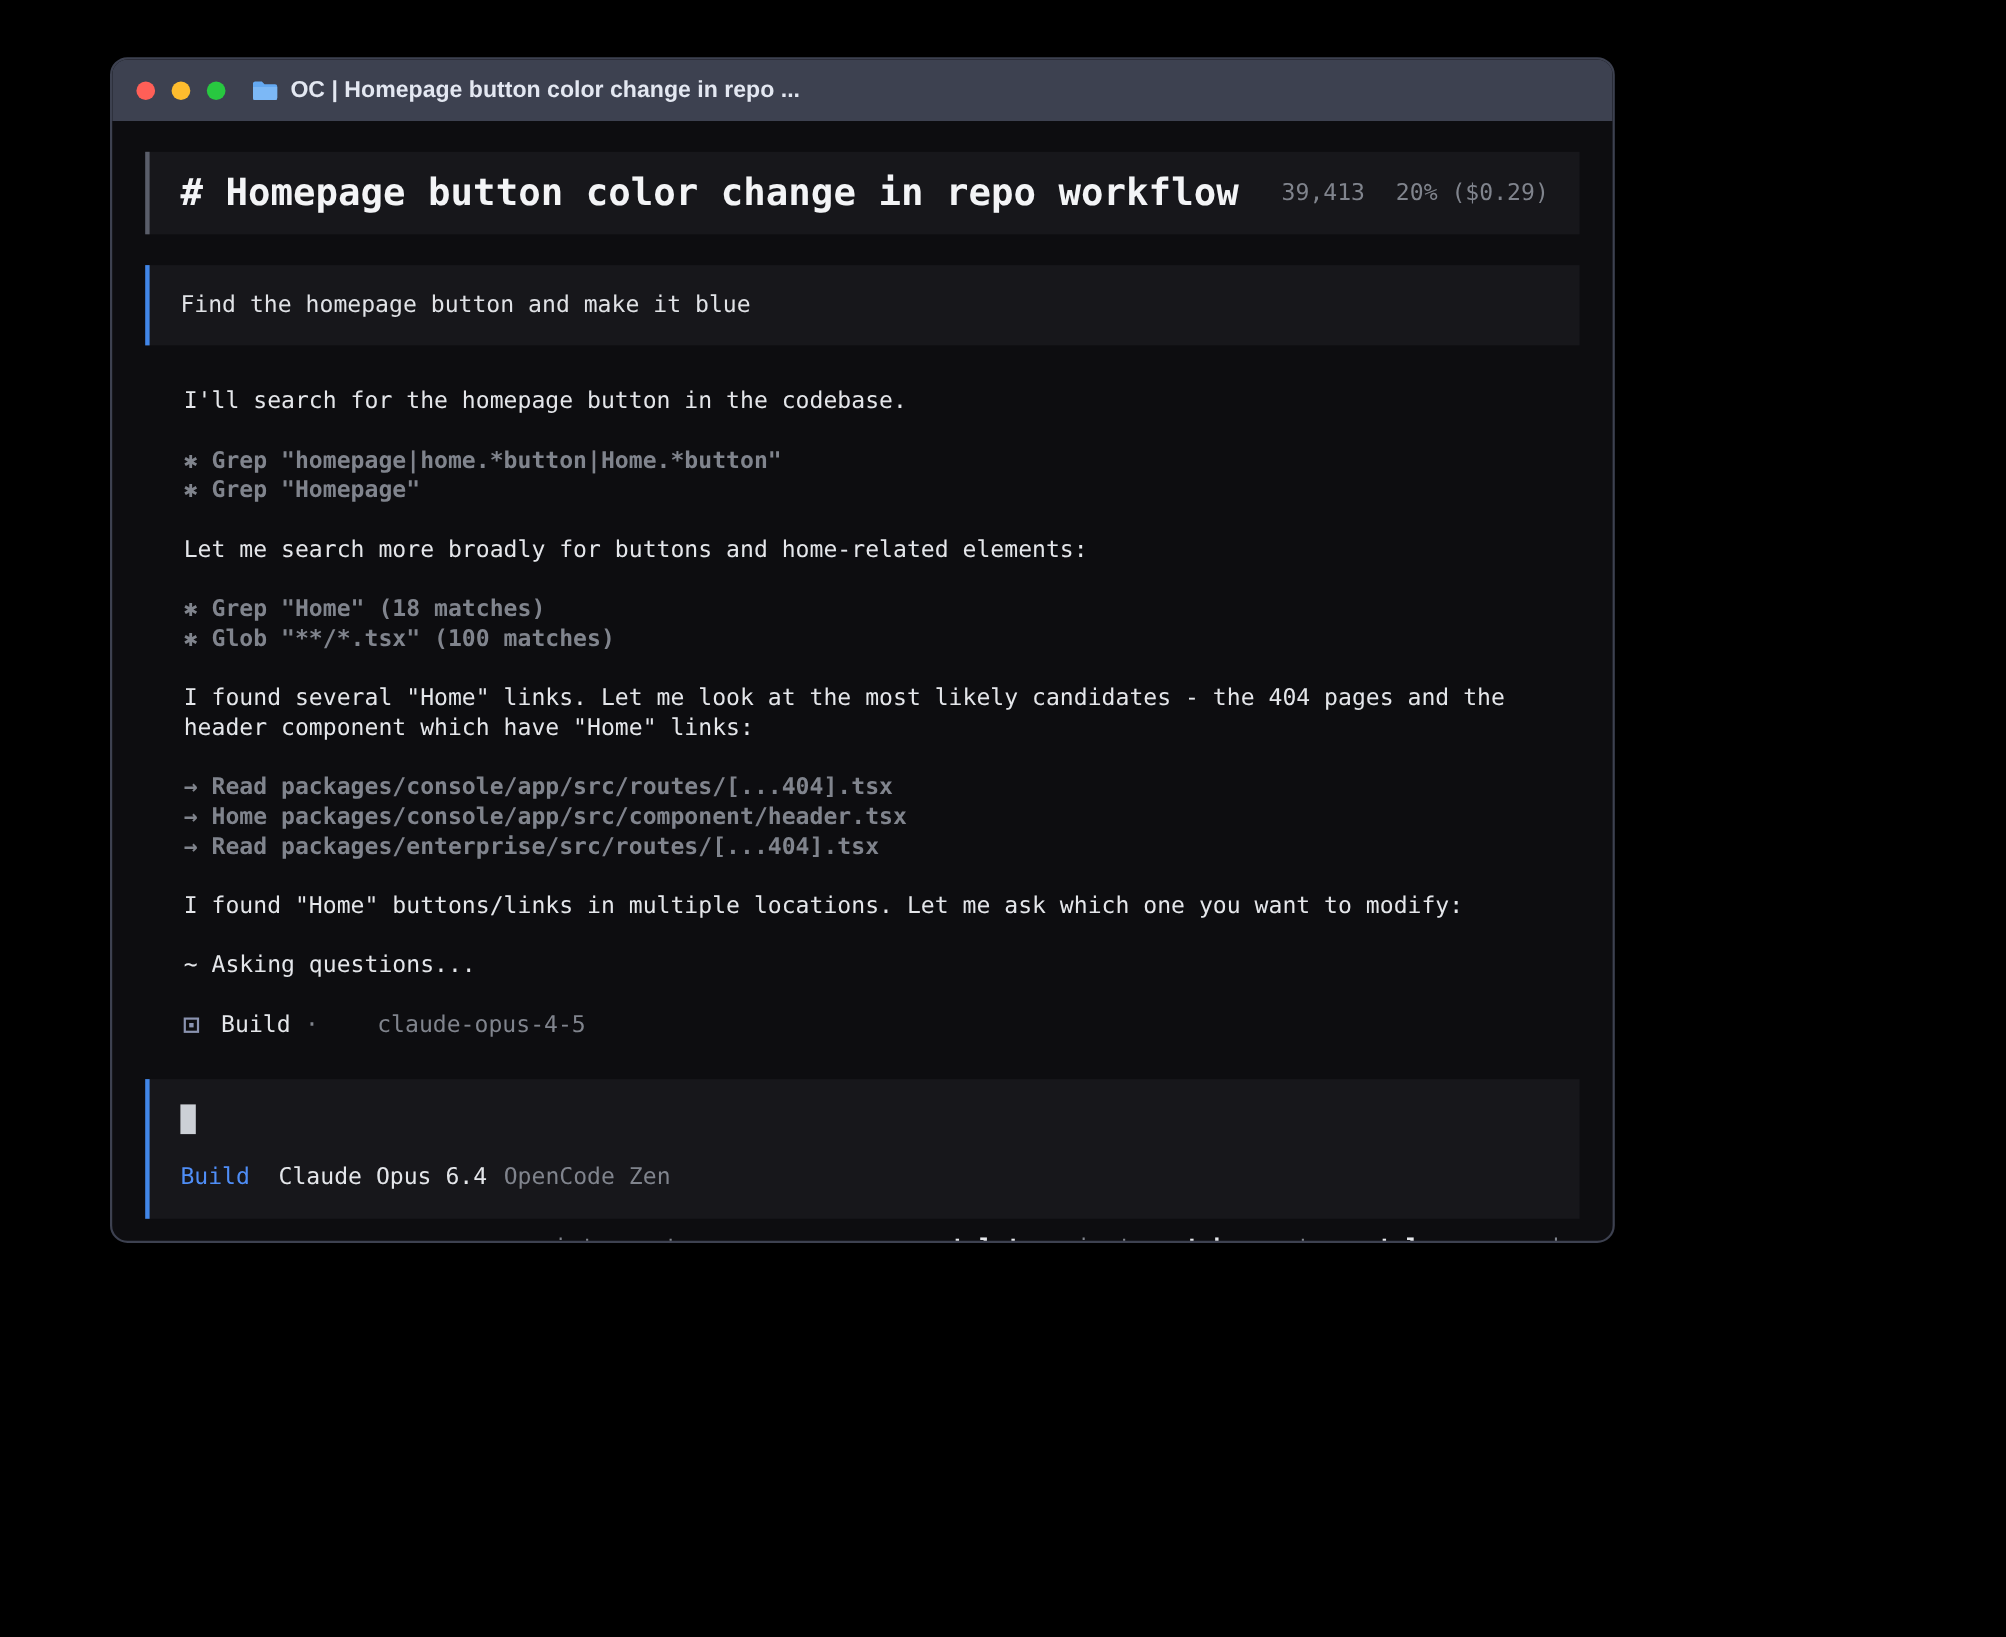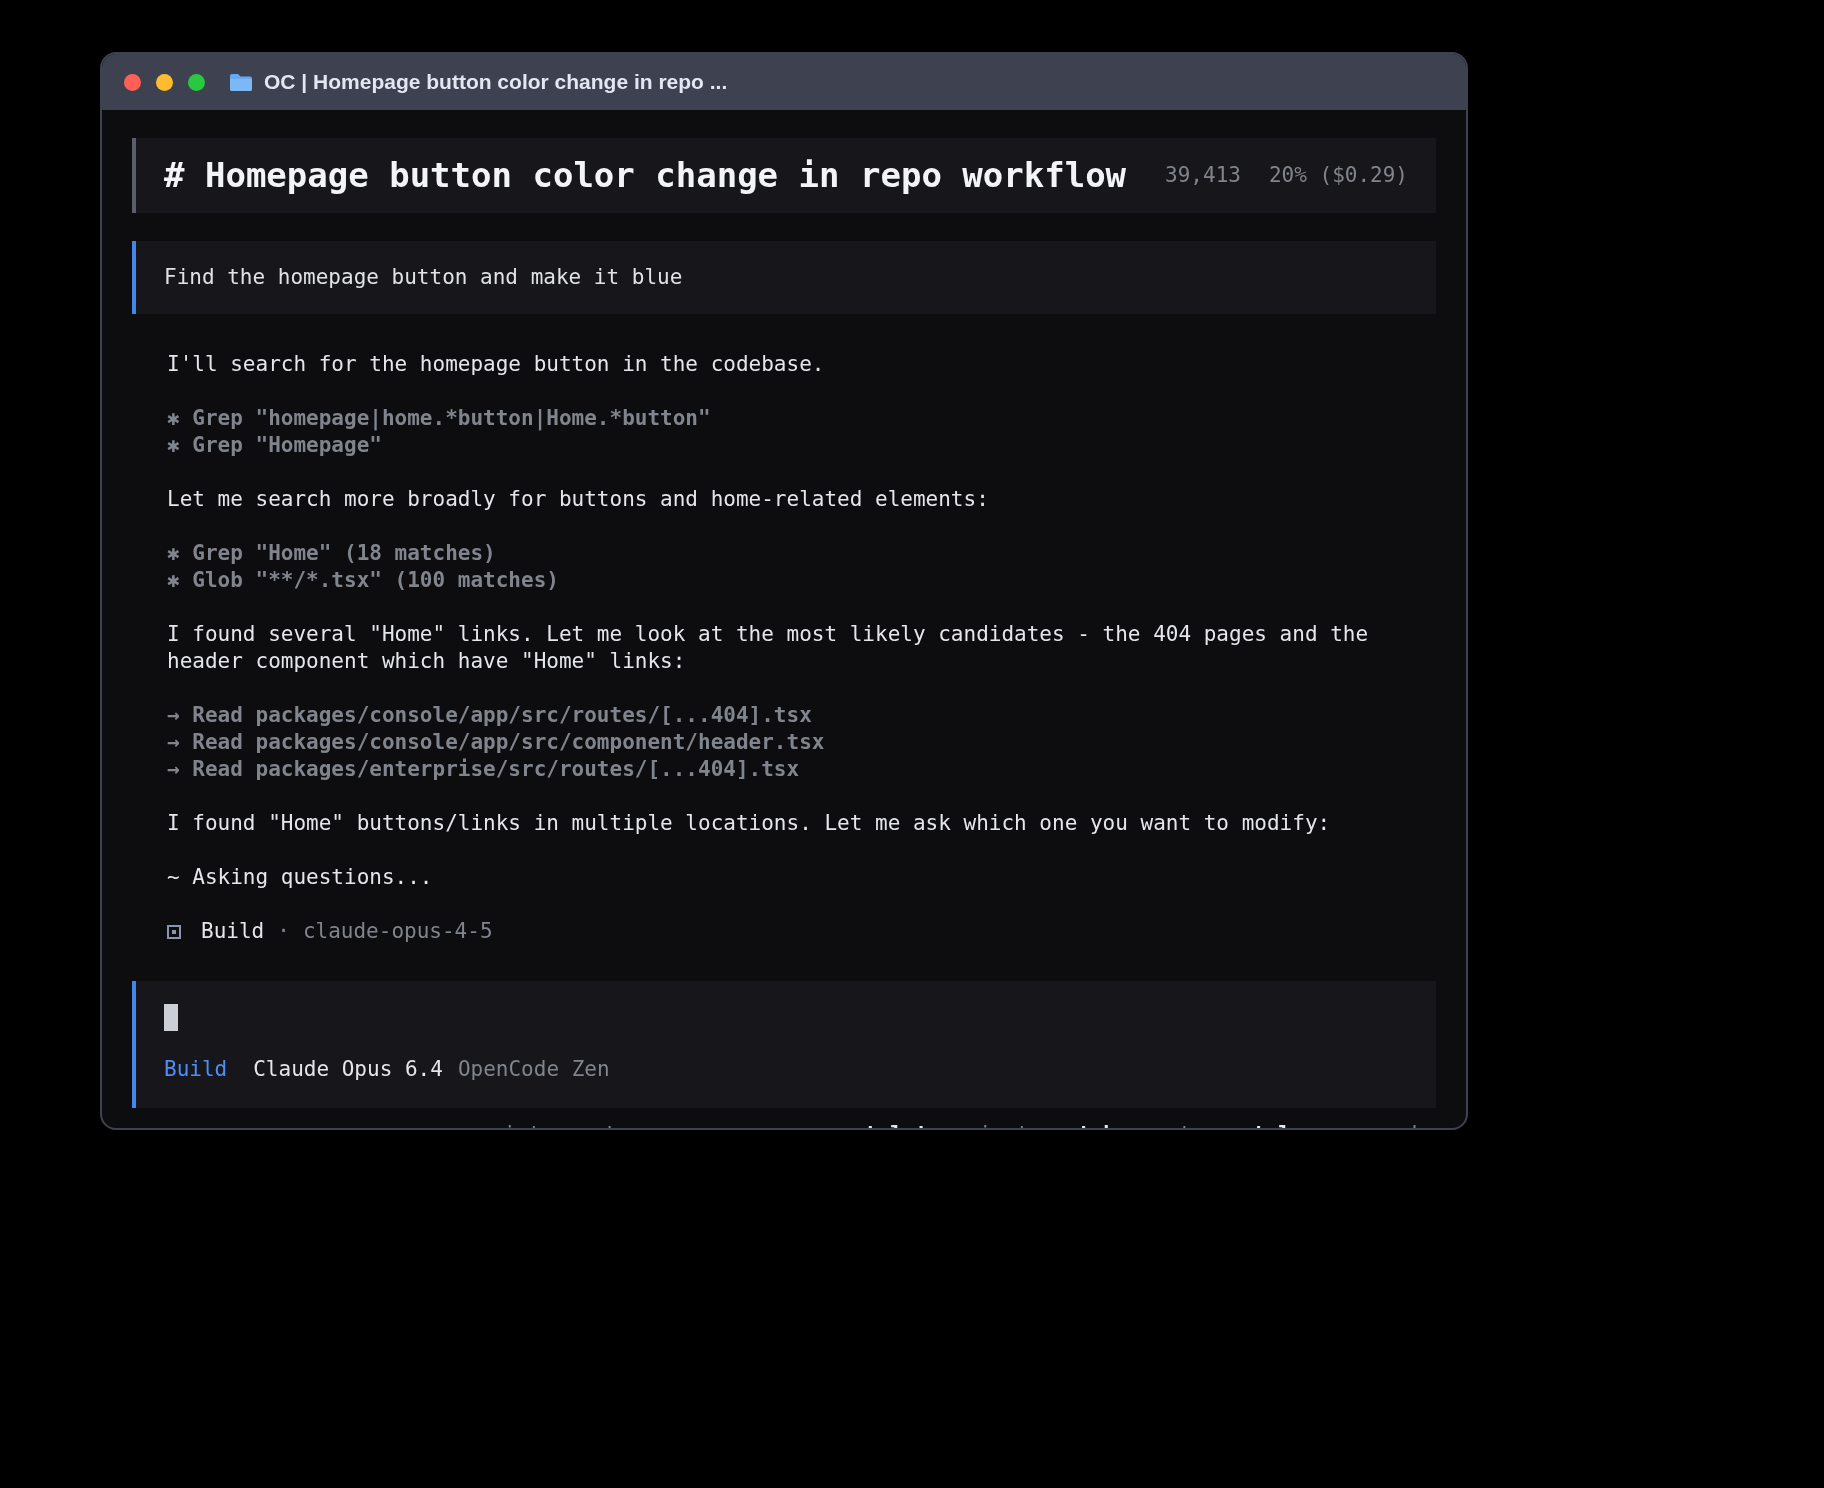--- a/index.html
+++ b/index.html
@@ -70,21 +70,21 @@
   .build-icon {
     width:14px; height:14px;
     border:2px solid #8a93b0;
     display:inline-block; position:relative; margin-right:20px;
   }
   .build-icon::after {
     content:""; position:absolute; left:3px; top:3px; width:4px; height:4px;
     background:#8a93b0;
   }
   .agent-status .sep { color:var(--text_muted,#80848d); margin:0 13px; }
-  .agent-status .model { color:var(--text_muted,#80848d); }
+  .agent-status .model { color:var(--text_muted,#80848d);margin-left:40px; }
 
   .prompt-box {
     margin-top:36px;
     padding:23px 28px 25px 28px;
   }
   .cursor {
     display:inline-block; width:14px; height:27px;
     background:#ccd0d6; vertical-align:bottom;
   }
   .prompt-meta { margin-top:25px; display:flex; align-items:baseline; white-space:nowrap; }
@@ -154,21 +154,21 @@
 
       <div class="t-group gray">
         <div>✱ Grep "Home" (18 matches)</div>
         <div>✱ Glob "**/*.tsx" (100 matches)</div>
       </div>
 
       <div class="t-line white">I found several "Home" links. Let me look at the most likely candidates - the 404 pages and the header component which have "Home" links:</div>
 
       <div class="t-group gray">
         <div>→ Read packages/console/app/src/routes/[...404].tsx</div>
-        <div>→ Read packages/console/app/src/component/header.tsx</div>
+        <div>→ Home packages/console/app/src/component/header.tsx</div>
         <div>→ Read packages/enterprise/src/routes/[...404].tsx</div>
       </div>
 
       <div class="t-line white">I found "Home" buttons/links in multiple locations. Let me ask which one you want to modify:</div>
 
       <div class="t-line white">~ Asking questions...</div>
 
       <div class="agent-status">
         <span class="build-icon"></span>
         <span class="white">Build</span>

